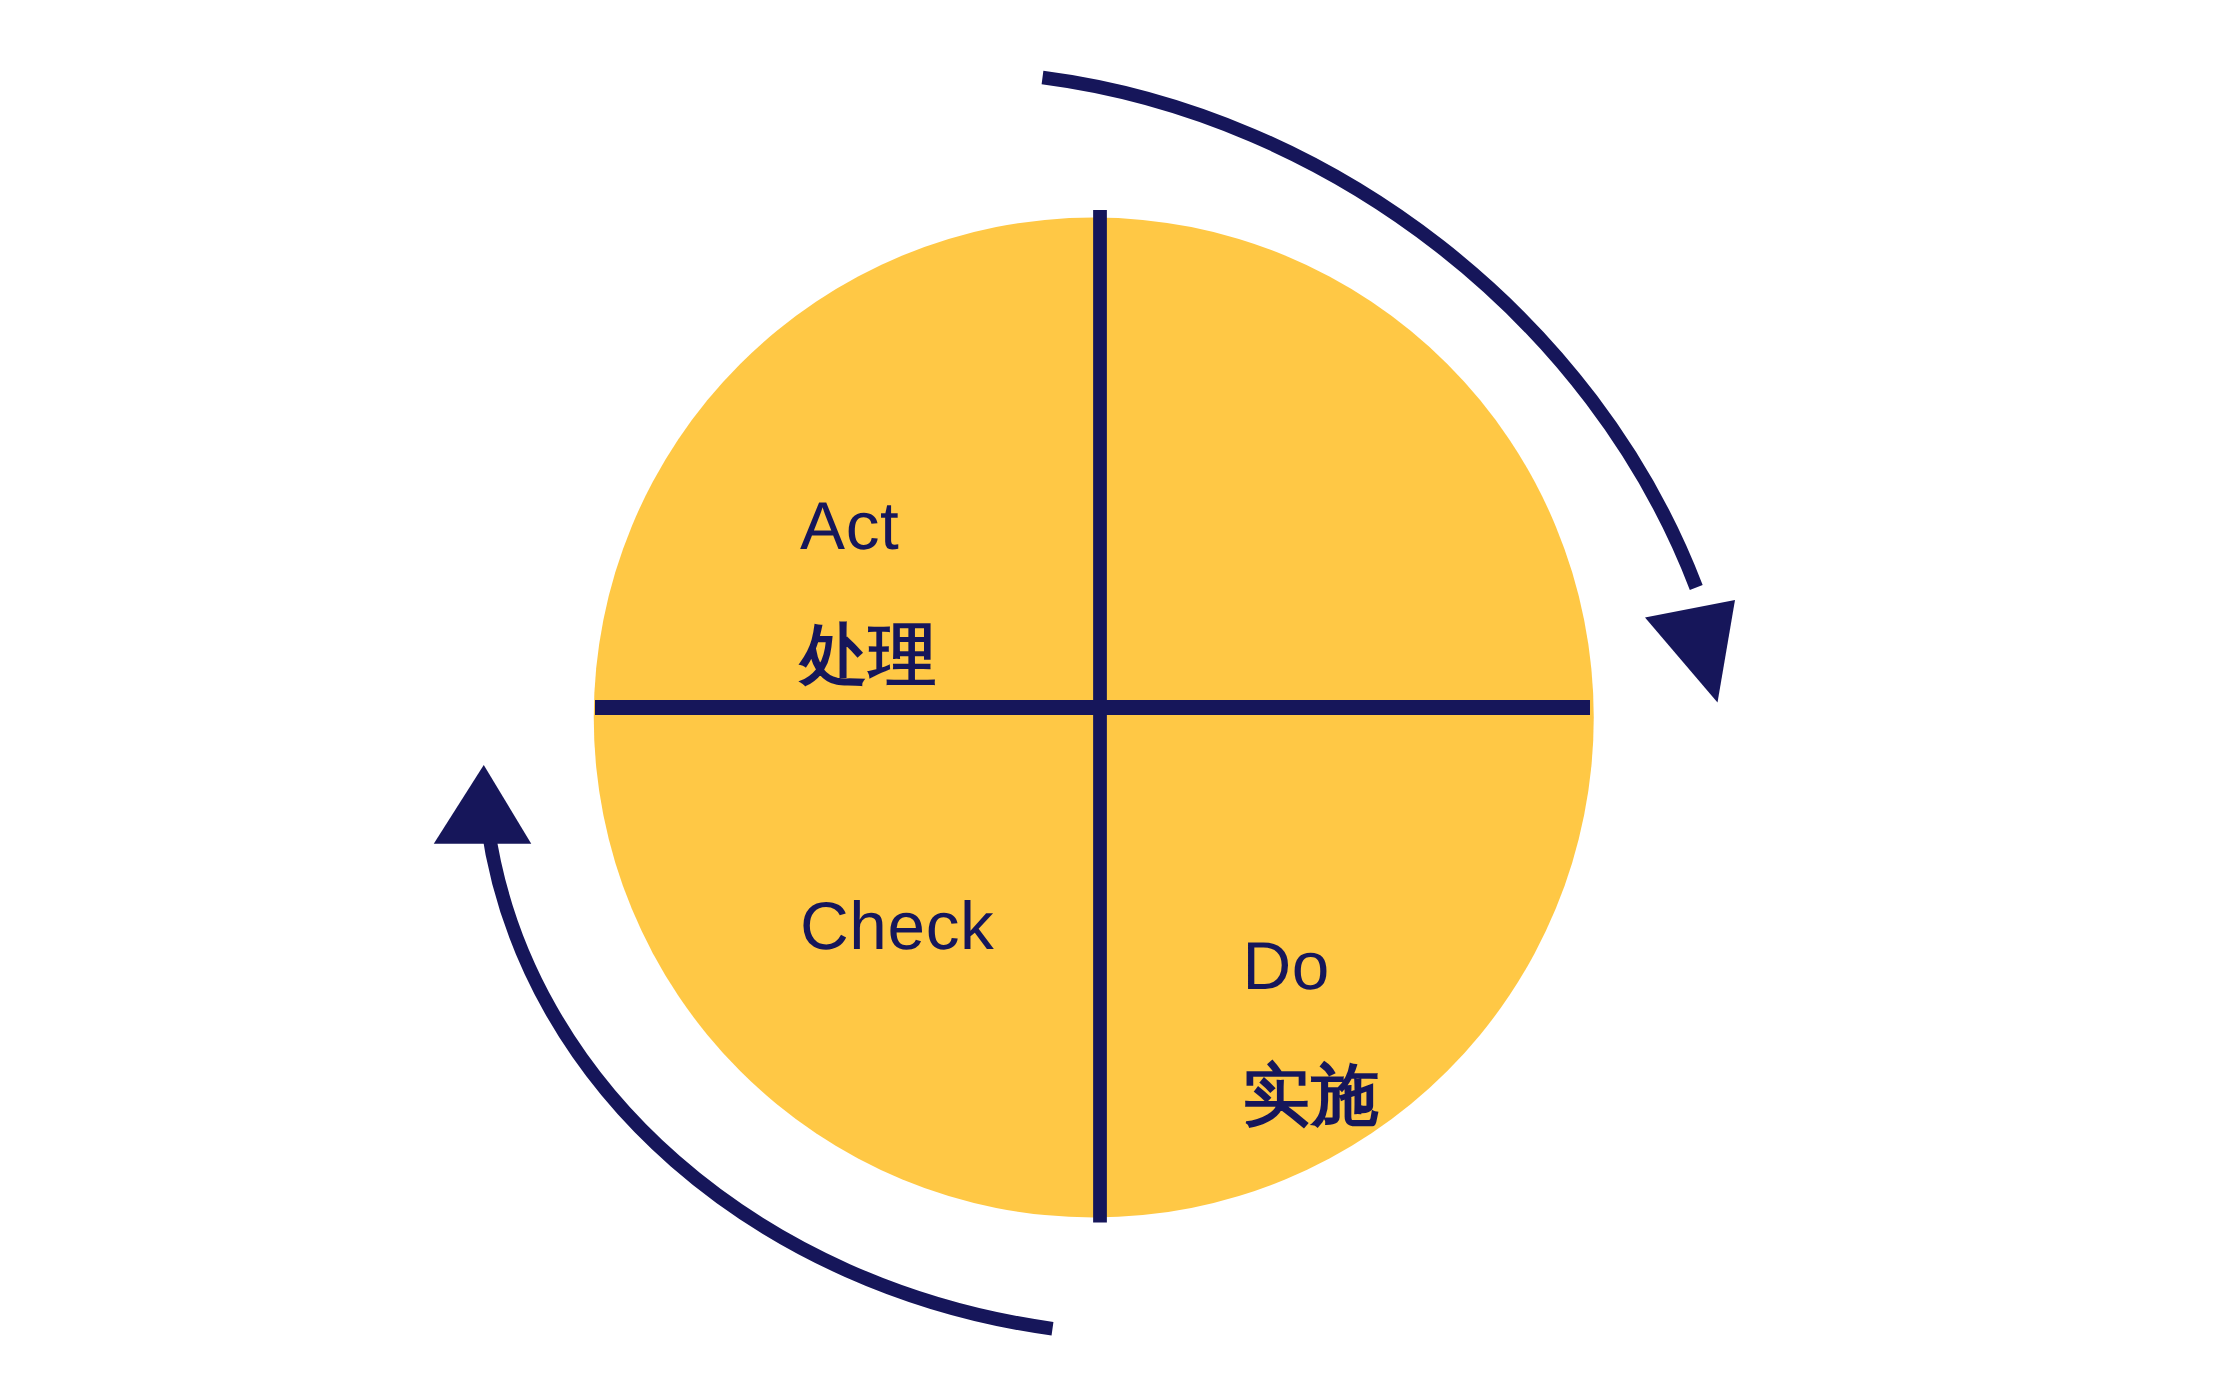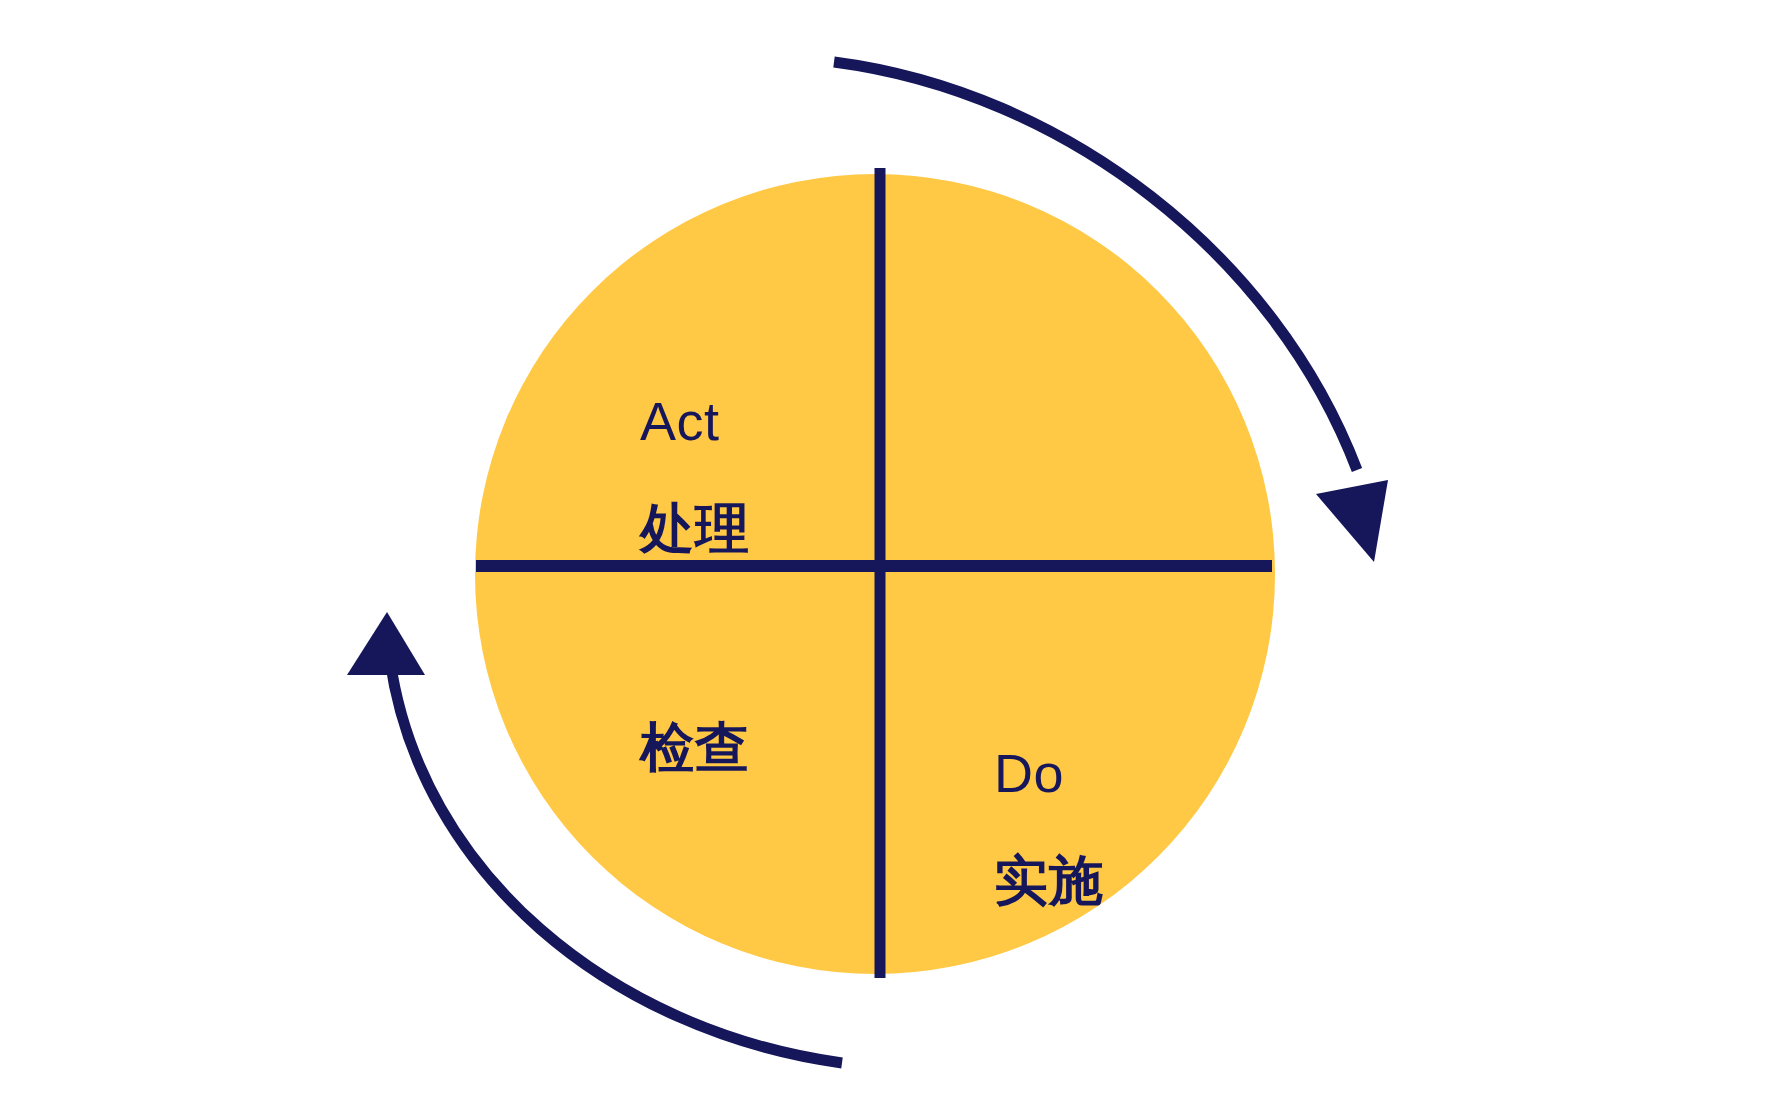--- a/index.html
+++ b/index.html
@@ -39,20 +39,21 @@
     font-size: 54px;
     font-weight: 400;
     letter-spacing: 0.5px;
   }
   .quad-zh {
     display: block;
     font-size: 54px;
     font-weight: 700;
     letter-spacing: 1px;
     margin-top: 6px;
+    font-family: Liberation Mono, monospace;
   }
   
   #label-act   { left: 640px; top: 352px; }
   #label-plan  { left: 994px; top: 352px; }
   #label-check { left: 640px; top: 672px; }
   #label-do    { left: 994px; top: 704px; }
 </style>
 </head>
 <body>
 
@@ -76,21 +77,21 @@
 
   </svg>
 
   <div class="quad-label" id="label-act">
     <span class="quad-en">Act</span>
     <span class="quad-zh">处理</span>
   </div>
 
 
   <div class="quad-label" id="label-check">
-    <span class="quad-zh">检查</span>
+    <span class="quad-en">Check</span>
   </div>
 
   <div class="quad-label" id="label-do">
     <span class="quad-en">Do</span>
     <span class="quad-zh">实施</span>
   </div>
 
 </div>
 
 </body></html>

